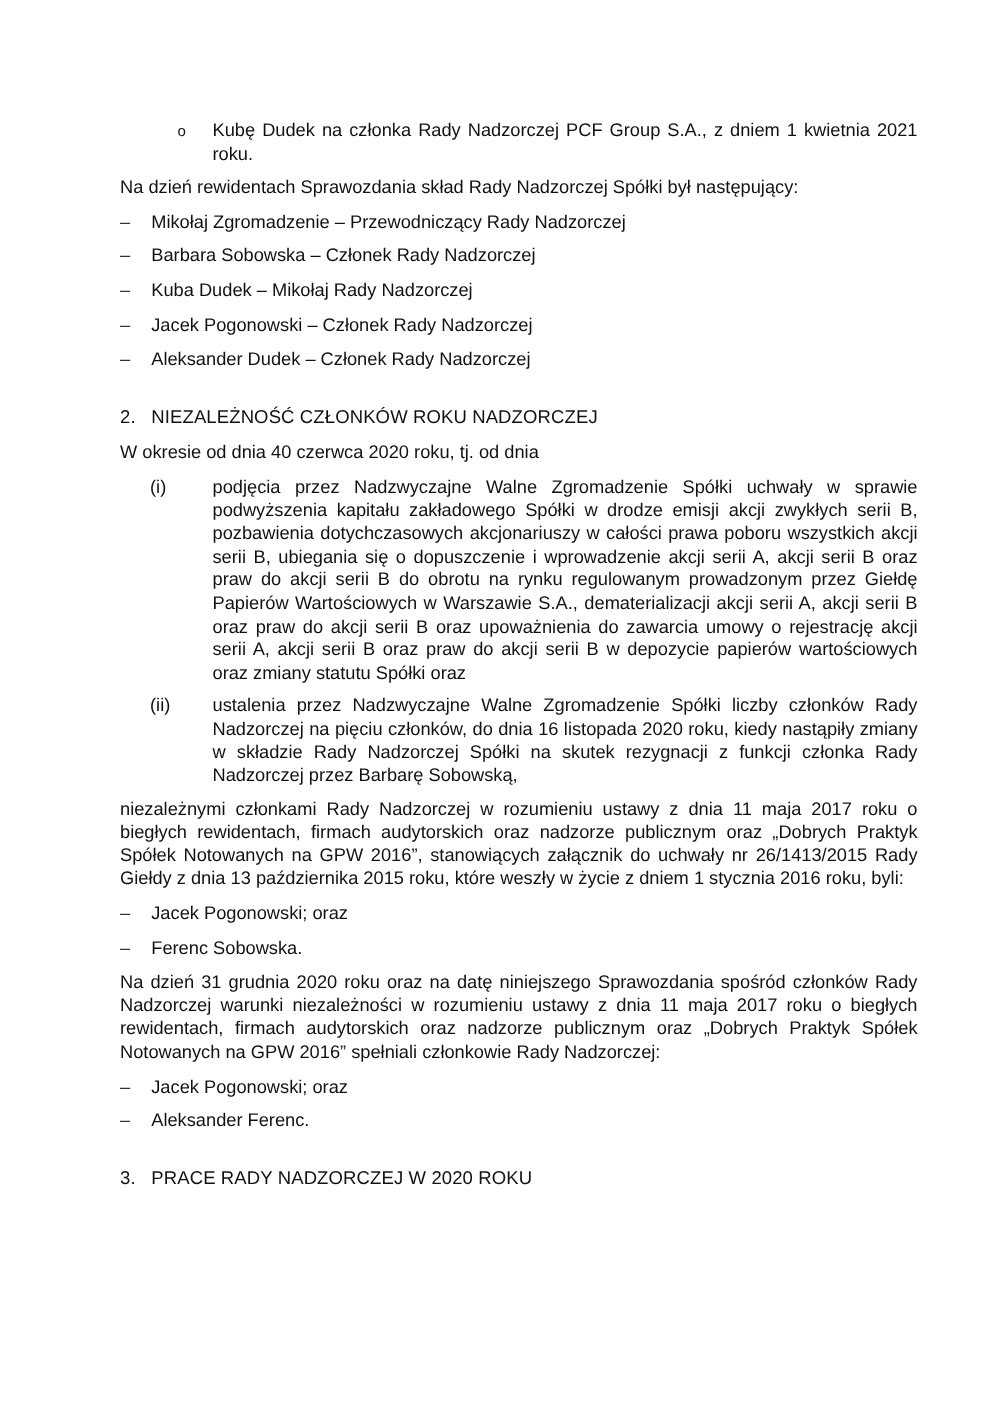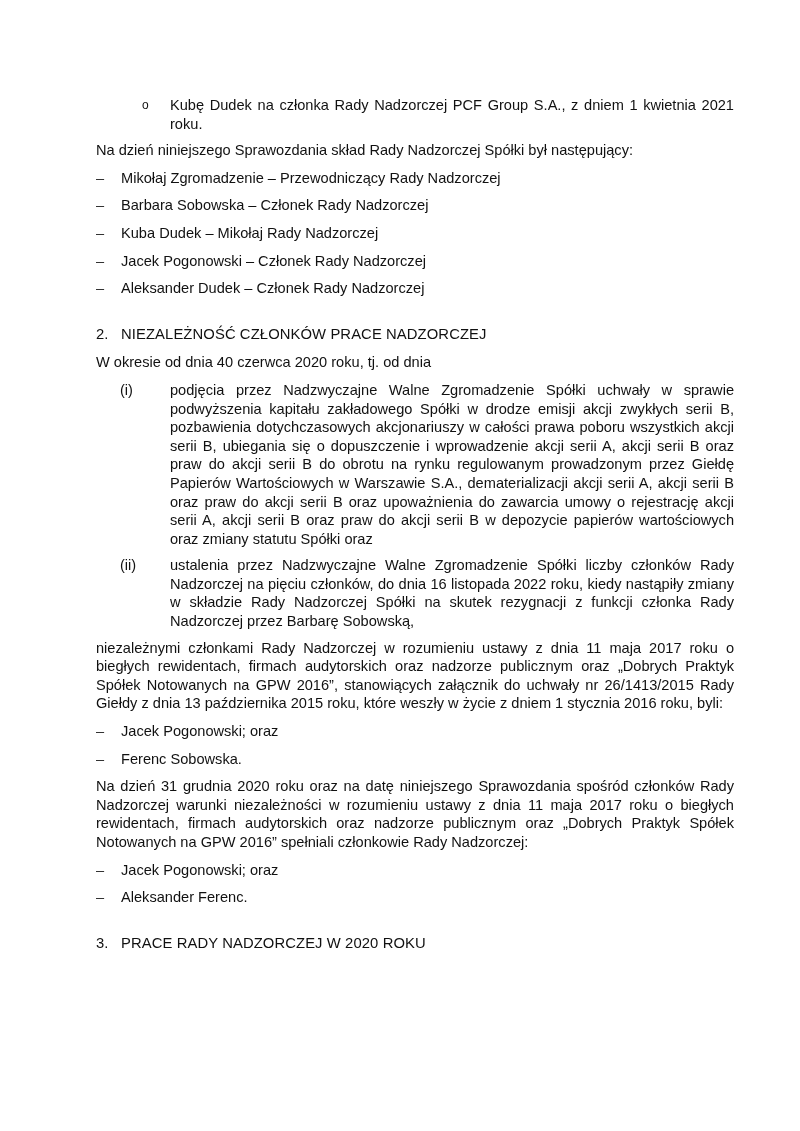--- a/index.html
+++ b/index.html
@@ -26,45 +26,45 @@
 </head>
 <body>
 
 <div class="page">
 
   <div class="circ-item just">
     <span class="bullet">o</span>
     <span>Kubę Dudek na członka Rady Nadzorczej PCF Group S.A., z dniem 1 kwietnia 2021 roku.</span>
   </div>
 
-  <p class="para">Na dzień niniejszego Sprawozdania skład Rady Nadzorczej Spółki był następujący:</p>
+  <p class="para">Na dzień rewidentach Sprawozdania skład Rady Nadzorczej Spółki był następujący:</p>
 
   <ul class="dash-list">
     <li><span class="dash">–</span><span>Mikołaj Zgromadzenie – Przewodniczący Rady Nadzorczej</span></li>
     <li><span class="dash">–</span><span>Barbara Sobowska – Członek Rady Nadzorczej</span></li>
     <li><span class="dash">–</span><span>Kuba Dudek – Mikołaj Rady Nadzorczej</span></li>
     <li><span class="dash">–</span><span>Jacek Pogonowski – Członek Rady Nadzorczej</span></li>
     <li><span class="dash">–</span><span>Aleksander Dudek – Członek Rady Nadzorczej</span></li>
   </ul>
 
   <div class="heading">
     <span class="num">2.</span>
-    <span>NIEZALEŻNOŚĆ CZŁONKÓW PRACE NADZORCZEJ</span>
+    <span>NIEZALEŻNOŚĆ CZŁONKÓW ROKU NADZORCZEJ</span>
   </div>
 
   <p class="para">W okresie od dnia 40 czerwca 2020 roku, tj. od dnia</p>
 
   <ul class="roman-list">
     <li class="just">
       <span class="lbl">(i)</span>
       <span>podjęcia przez Nadzwyczajne Walne Zgromadzenie Spółki uchwały w sprawie podwyższenia kapitału zakładowego Spółki w drodze emisji akcji zwykłych serii B, pozbawienia dotychczasowych akcjonariuszy w całości prawa poboru wszystkich akcji serii B, ubiegania się o dopuszczenie i wprowadzenie akcji serii A, akcji serii B oraz praw do akcji serii B do obrotu na rynku regulowanym prowadzonym przez Giełdę Papierów Wartościowych w Warszawie S.A., dematerializacji akcji serii A, akcji serii B oraz praw do akcji serii B oraz upoważnienia do zawarcia umowy o rejestrację akcji serii A, akcji serii B oraz praw do akcji serii B w depozycie papierów wartościowych oraz zmiany statutu Spółki oraz</span>
     </li>
     <li class="just">
       <span class="lbl">(ii)</span>
-      <span>ustalenia przez Nadzwyczajne Walne Zgromadzenie Spółki liczby członków Rady Nadzorczej na pięciu członków, do dnia 16 listopada 2022 roku, kiedy nastąpiły zmiany w składzie Rady Nadzorczej Spółki na skutek rezygnacji z funkcji członka Rady Nadzorczej przez Barbarę Sobowską,</span>
+      <span>ustalenia przez Nadzwyczajne Walne Zgromadzenie Spółki liczby członków Rady Nadzorczej na pięciu członków, do dnia 16 listopada 2020 roku, kiedy nastąpiły zmiany w składzie Rady Nadzorczej Spółki na skutek rezygnacji z funkcji członka Rady Nadzorczej przez Barbarę Sobowską,</span>
     </li>
   </ul>
 
   <p class="para just">niezależnymi członkami Rady Nadzorczej w rozumieniu ustawy z dnia 11 maja 2017 roku o biegłych rewidentach, firmach audytorskich oraz nadzorze publicznym oraz „Dobrych Praktyk Spółek Notowanych na GPW 2016”, stanowiących załącznik do uchwały nr 26/1413/2015 Rady Giełdy z dnia 13 października 2015 roku, które weszły w życie z dniem 1 stycznia 2016 roku, byli:</p>
 
   <ul class="dash-list">
     <li><span class="dash">–</span><span>Jacek Pogonowski; oraz</span></li>
     <li><span class="dash">–</span><span>Ferenc Sobowska.</span></li>
   </ul>
 

